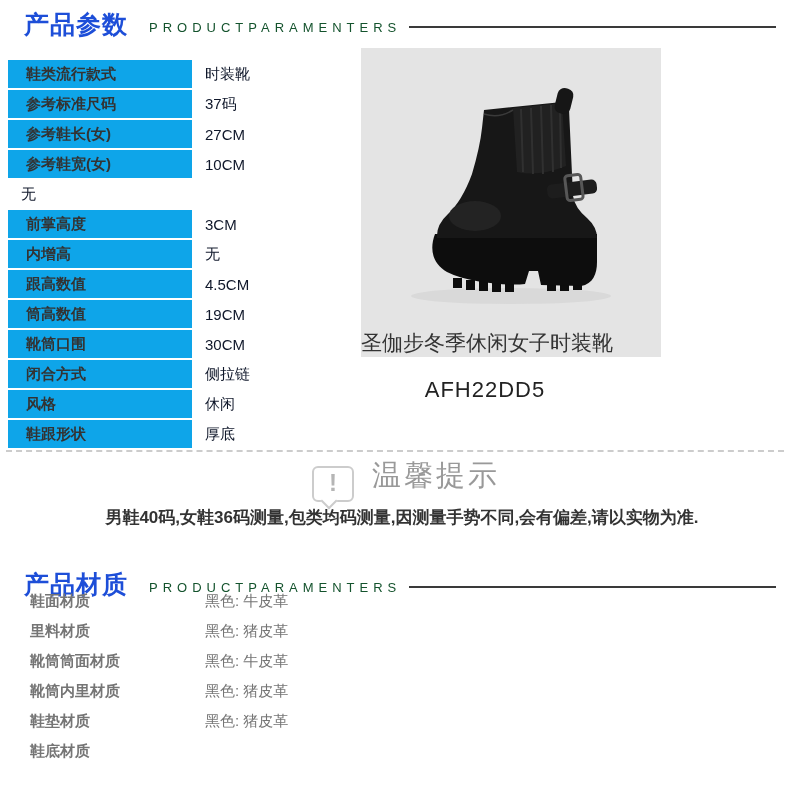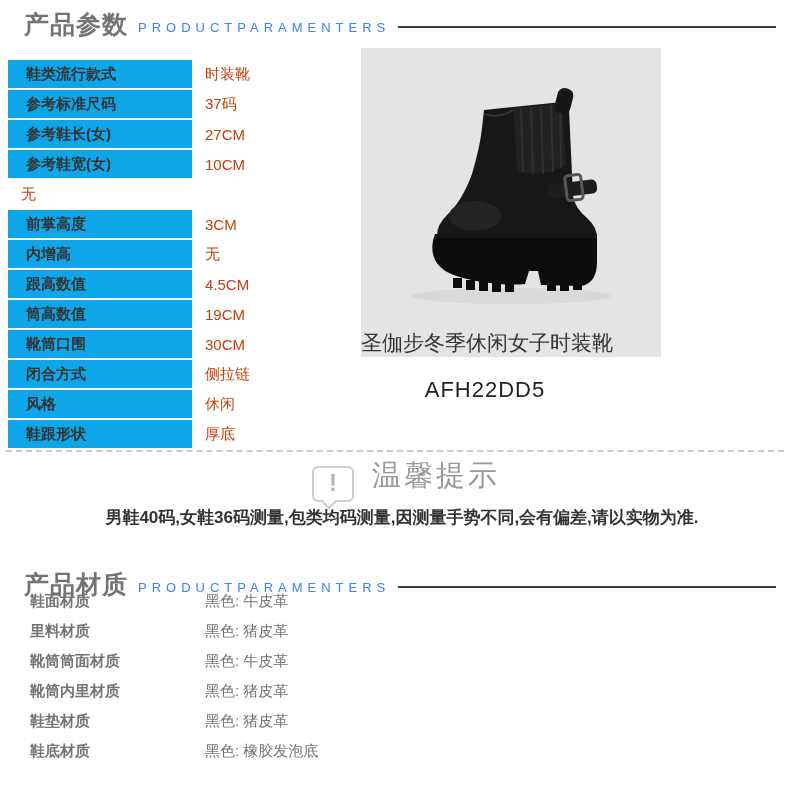--- a/index.html
+++ b/index.html
@@ -3,30 +3,30 @@
 <meta charset="utf-8">
 <style>
   html,body{margin:0;padding:0;background:#fff;}
   .page{position:relative;width:790px;height:790px;background:#fff;overflow:hidden;
         font-family:"Liberation Sans","DejaVu Sans",sans-serif;}
 
   
   .sec-head{position:absolute;left:24px;right:14px;display:flex;align-items:center;}
   #head1{top:8px;}
   #head2{top:568px;}
-  .sec-title{margin:0;font-size:25px;font-weight:bold;color:#737373;letter-spacing:1px;white-space:nowrap;}
-  .sec-sub{margin-left:10px;font-size:13px;color:#3b82f6;letter-spacing:5px;padding-top:5px;white-space:nowrap;}
+  .sec-title{margin:0;font-size:25px;font-weight:bold;color:#1d4ed8;letter-spacing:1px;white-space:nowrap;}
+  .sec-sub{margin-left:21px;font-size:13px;color:#14532d;letter-spacing:5px;padding-top:5px;white-space:nowrap;}
   .sec-rule{flex:1;height:2px;background:#3a3a3a;margin-left:8px;margin-top:5px;}
 
   
   .params{position:absolute;top:60px;left:8px;width:348px;}
   .prow{height:28px;margin-bottom:2px;display:flex;align-items:center;}
   .plabel{width:166px;height:28px;line-height:28px;background:#0ea5e9;padding-left:18px;
           font-size:15px;font-weight:bold;color:#333;}
-  .pvalue{margin-left:13px;font-size:15px;color:#c2410c;}
+  .pvalue{margin-left:13px;font-size:15px;color:#0f172a;}
 
   
   .product{position:absolute;left:361px;top:48px;width:248px;text-align:center;}
   .pimg{width:300px;height:309px;background:#e4e4e4;}
   .pname{margin-top:-28px;font-size:21px;color:#333;white-space:nowrap;}
   .pmodel{margin-top:20px;font-size:22px;color:#222;letter-spacing:1px;}
 
   
   .dash{position:absolute;top:450px;left:6px;right:6px;border-top:2px dashed #ccc;}
   .tip-icon{position:absolute;left:312px;top:466px;width:38px;height:32px;border:2px solid #ccc;
@@ -193,17 +193,16 @@
         <span class="mvalue">黑色: 猪皮革</span>
       </div>
 
       <div class="mrow">
         <span class="mlabel">鞋垫材质</span>
         <span class="mvalue">黑色: 猪皮革</span>
       </div>
 
       <div class="mrow">
         <span class="mlabel">鞋底材质</span>
-        <span class="mvalue">黑色: 橡胶发泡底</span>
       </div>
     </div>
 
 </div>
 
 </body></html>

